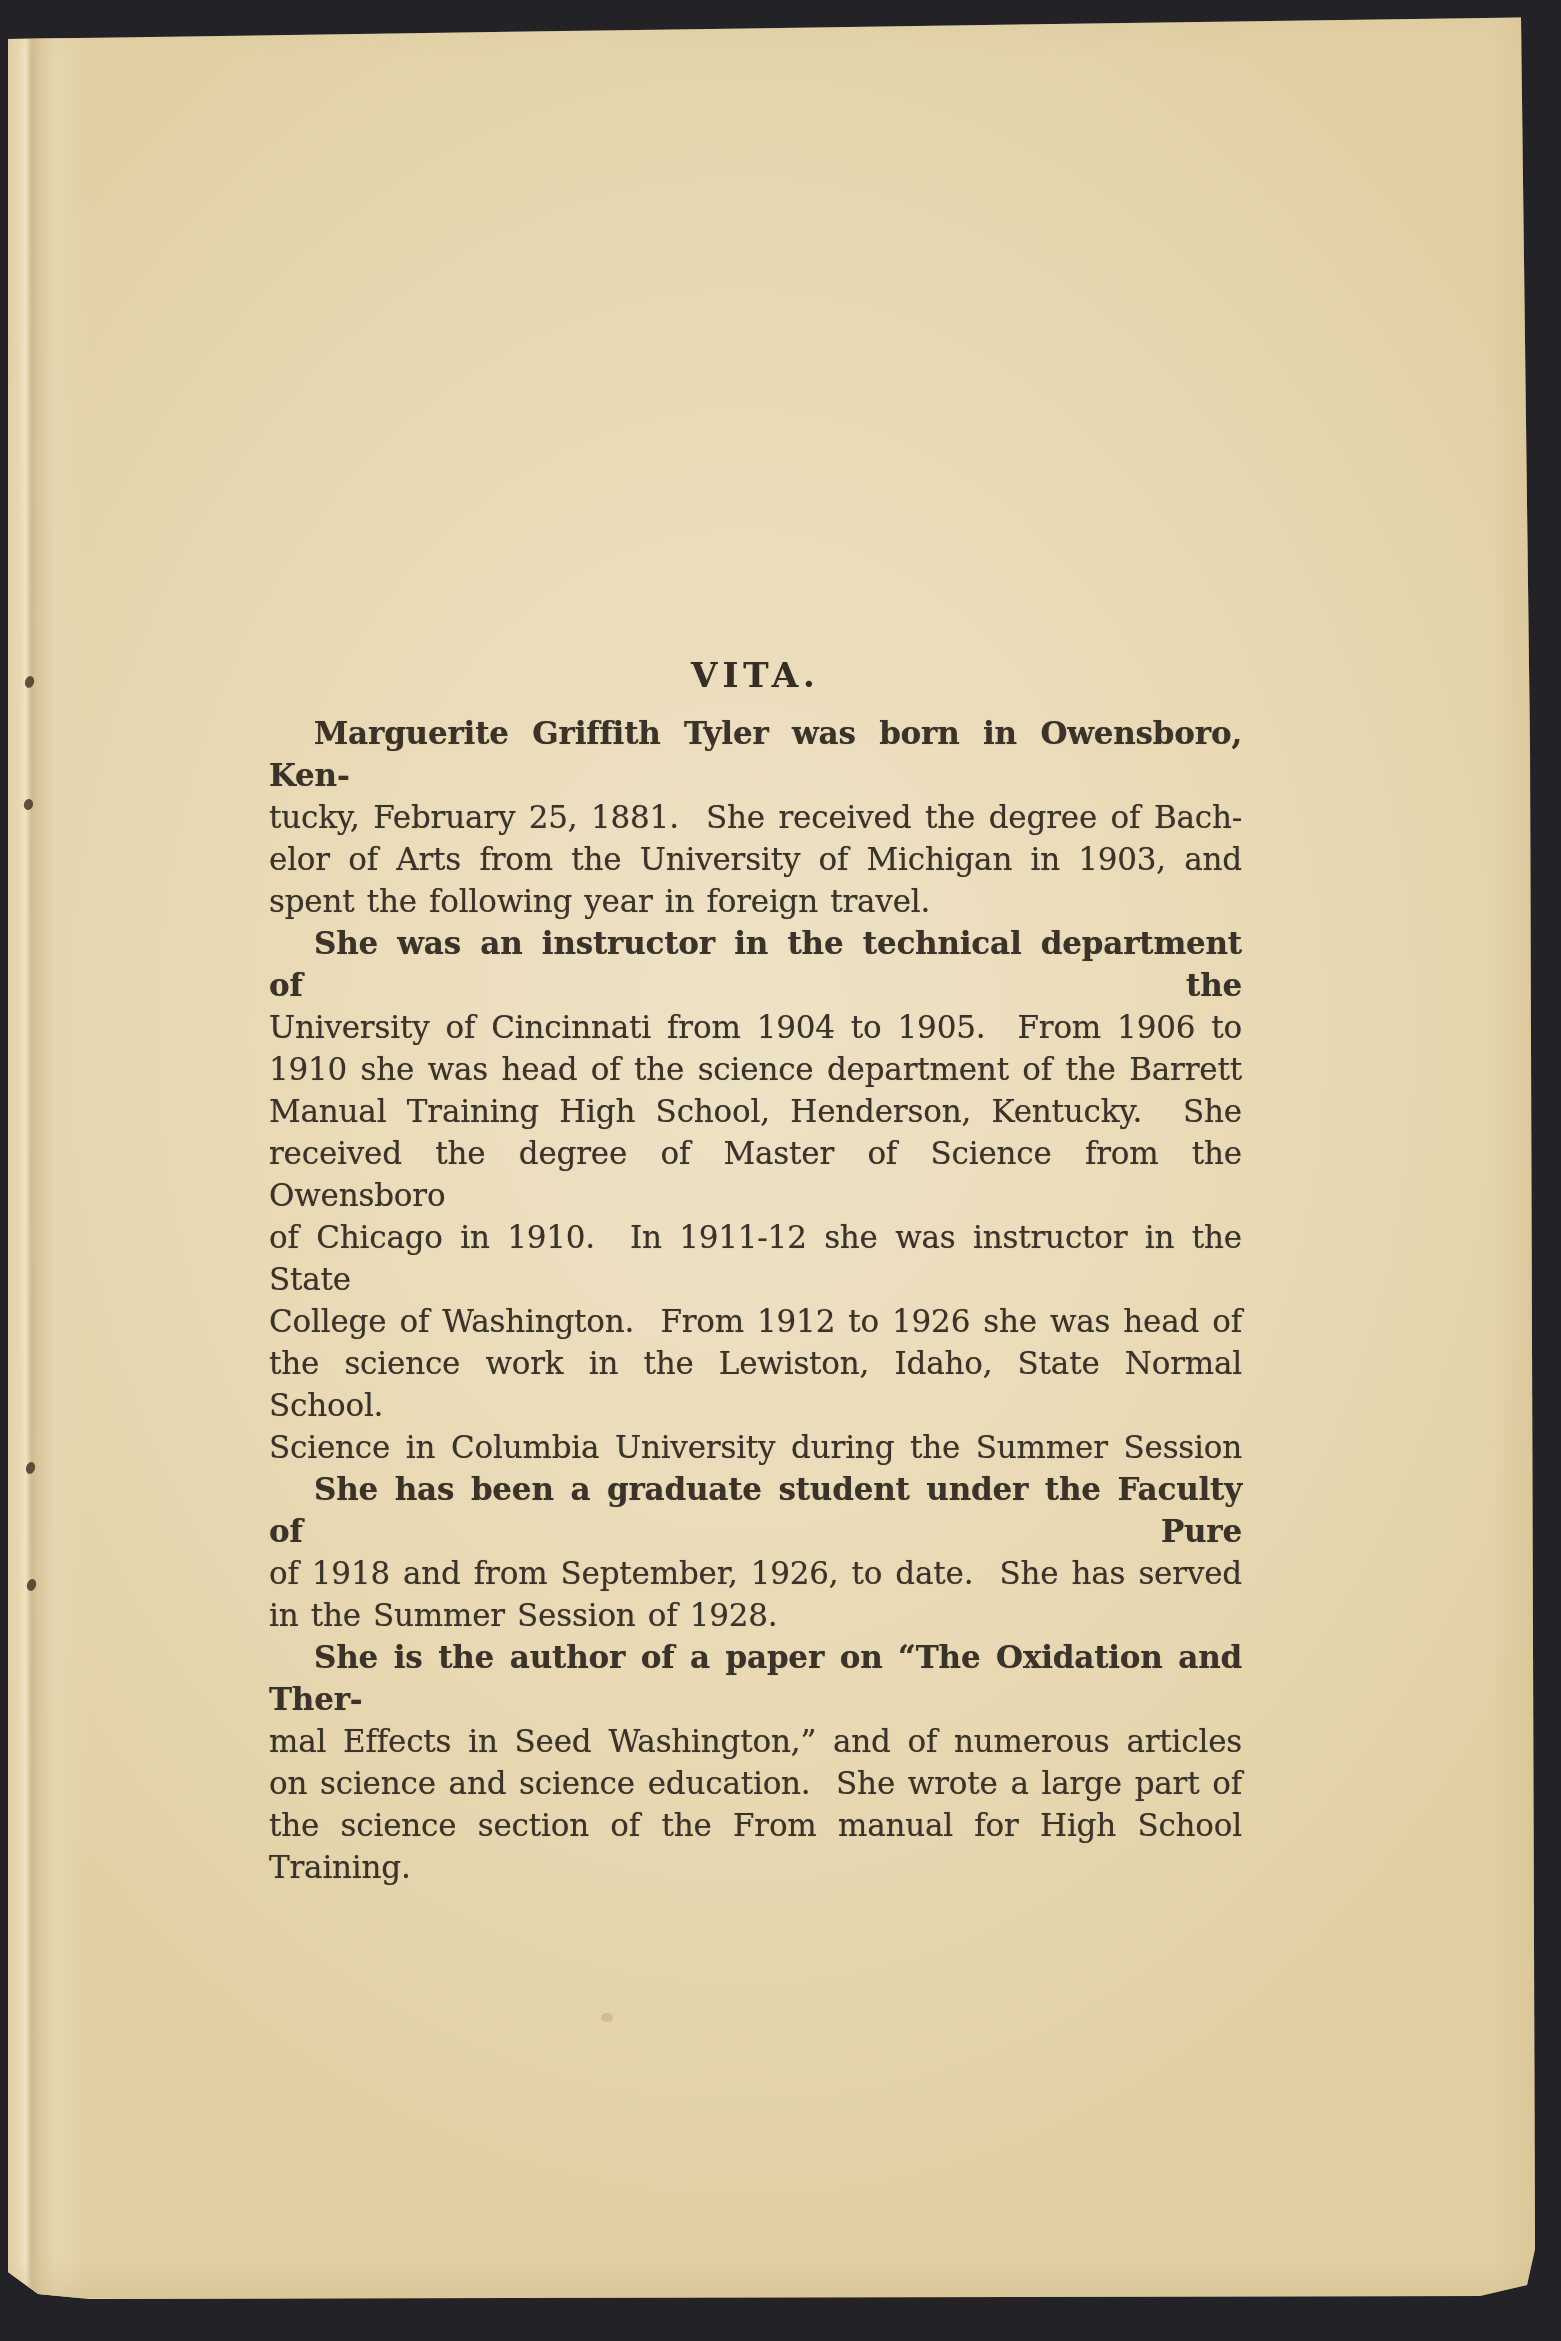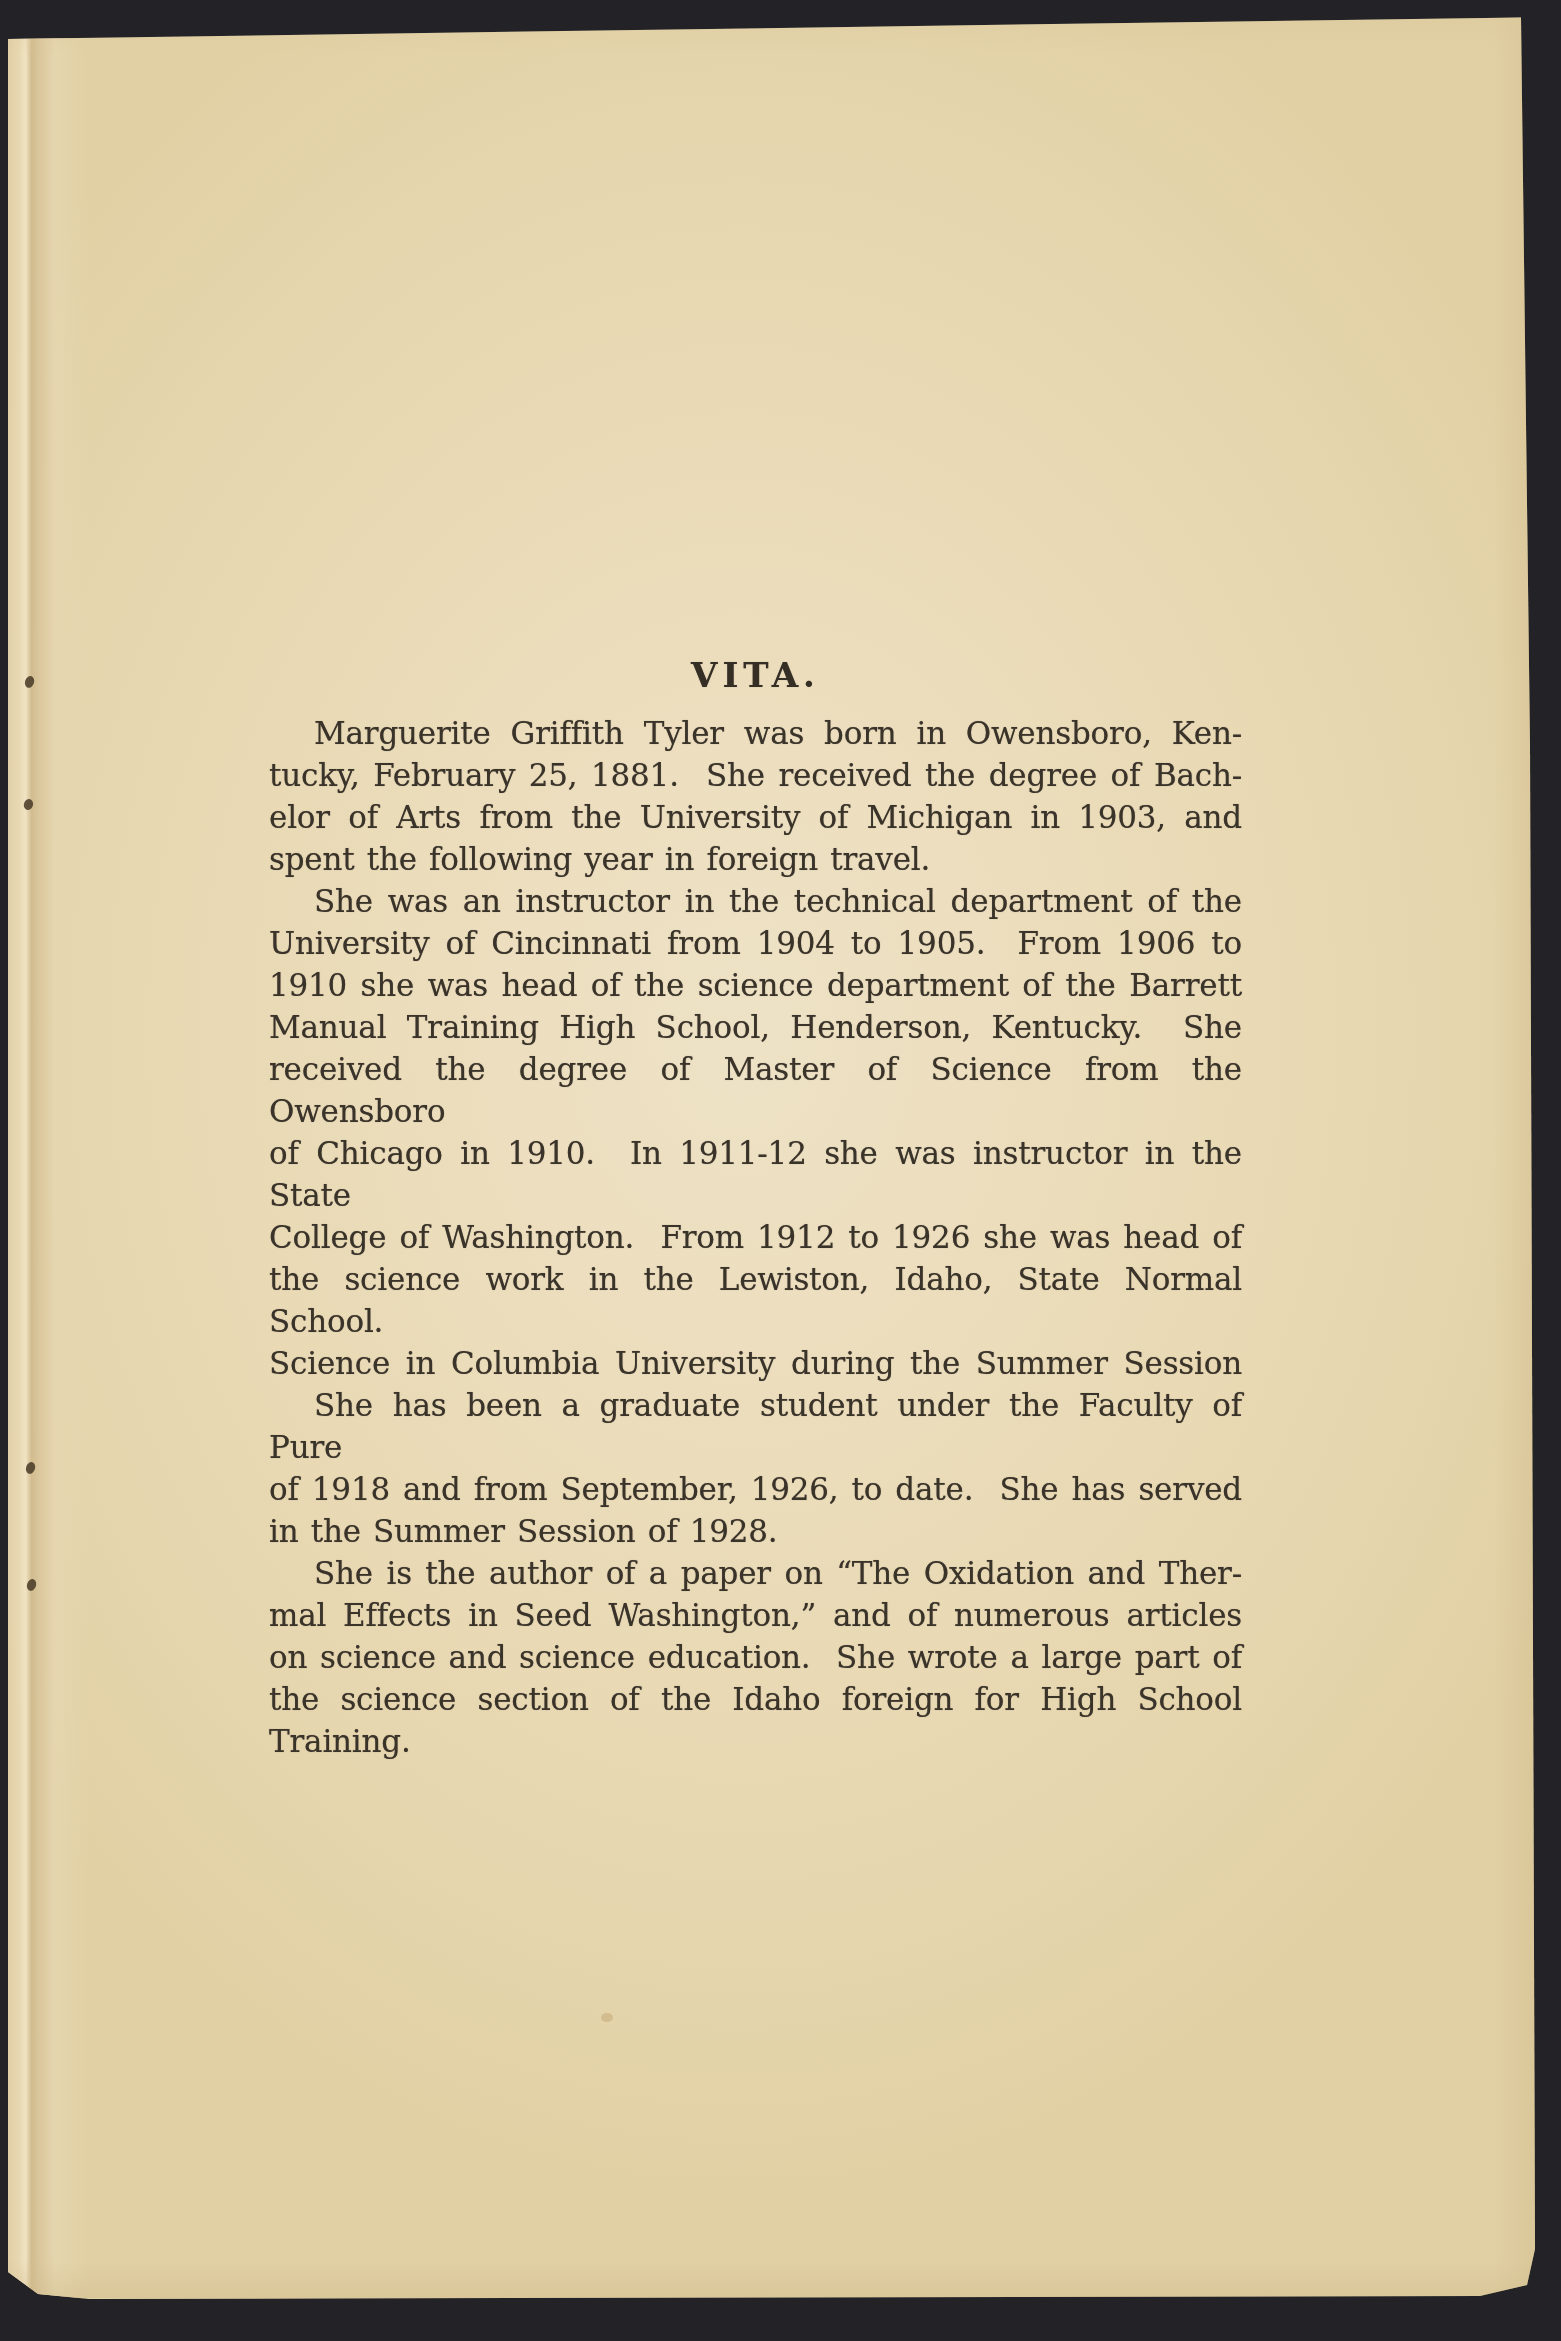--- a/index.html
+++ b/index.html
@@ -69,21 +69,21 @@
     text-align:center;font-weight:bold;
     font-size:34px;letter-spacing:5px;
     margin:0 0 16px 0;color:#352e25;
   }
   .para{margin:0;}
   .line{
     text-align:justify;
     text-align-last:justify;
     white-space:pre-wrap;
   }
-  .line.first{text-indent:45px;}
+  .line.first{text-indent:45px;font-weight:bold;}
   .line.last{text-align-last:left;}
 </style>
 </head>
 <body>
 
 <div class="page">
   <div class="crease"></div>
   <div class="edge-right"></div>
   <div class="edge-top"></div>
   <div class="edge-bottom"></div>
@@ -118,18 +118,18 @@
       <div class="line">Science in Columbia University during the Summer Session</div>
       <div class="line first">She has been a graduate student under the Faculty of Pure</div>
       <div class="line">of 1918 and from September, 1926, to date.  She has served</div>
       <div class="line last">in the Summer Session of 1928.</div>
     </div>
 
     <div class="para">
       <div class="line first">She is the author of a paper on “The Oxidation and Ther-</div>
       <div class="line">mal Effects in Seed Washington,” and of numerous articles</div>
       <div class="line">on science and science education.  She wrote a large part of</div>
-      <div class="line">the science section of the Idaho foreign for High School</div>
+      <div class="line">the science section of the From manual for High School</div>
       <div class="line last">Training.</div>
     </div>
   </div>
 </div>
 
 
 </body></html>

